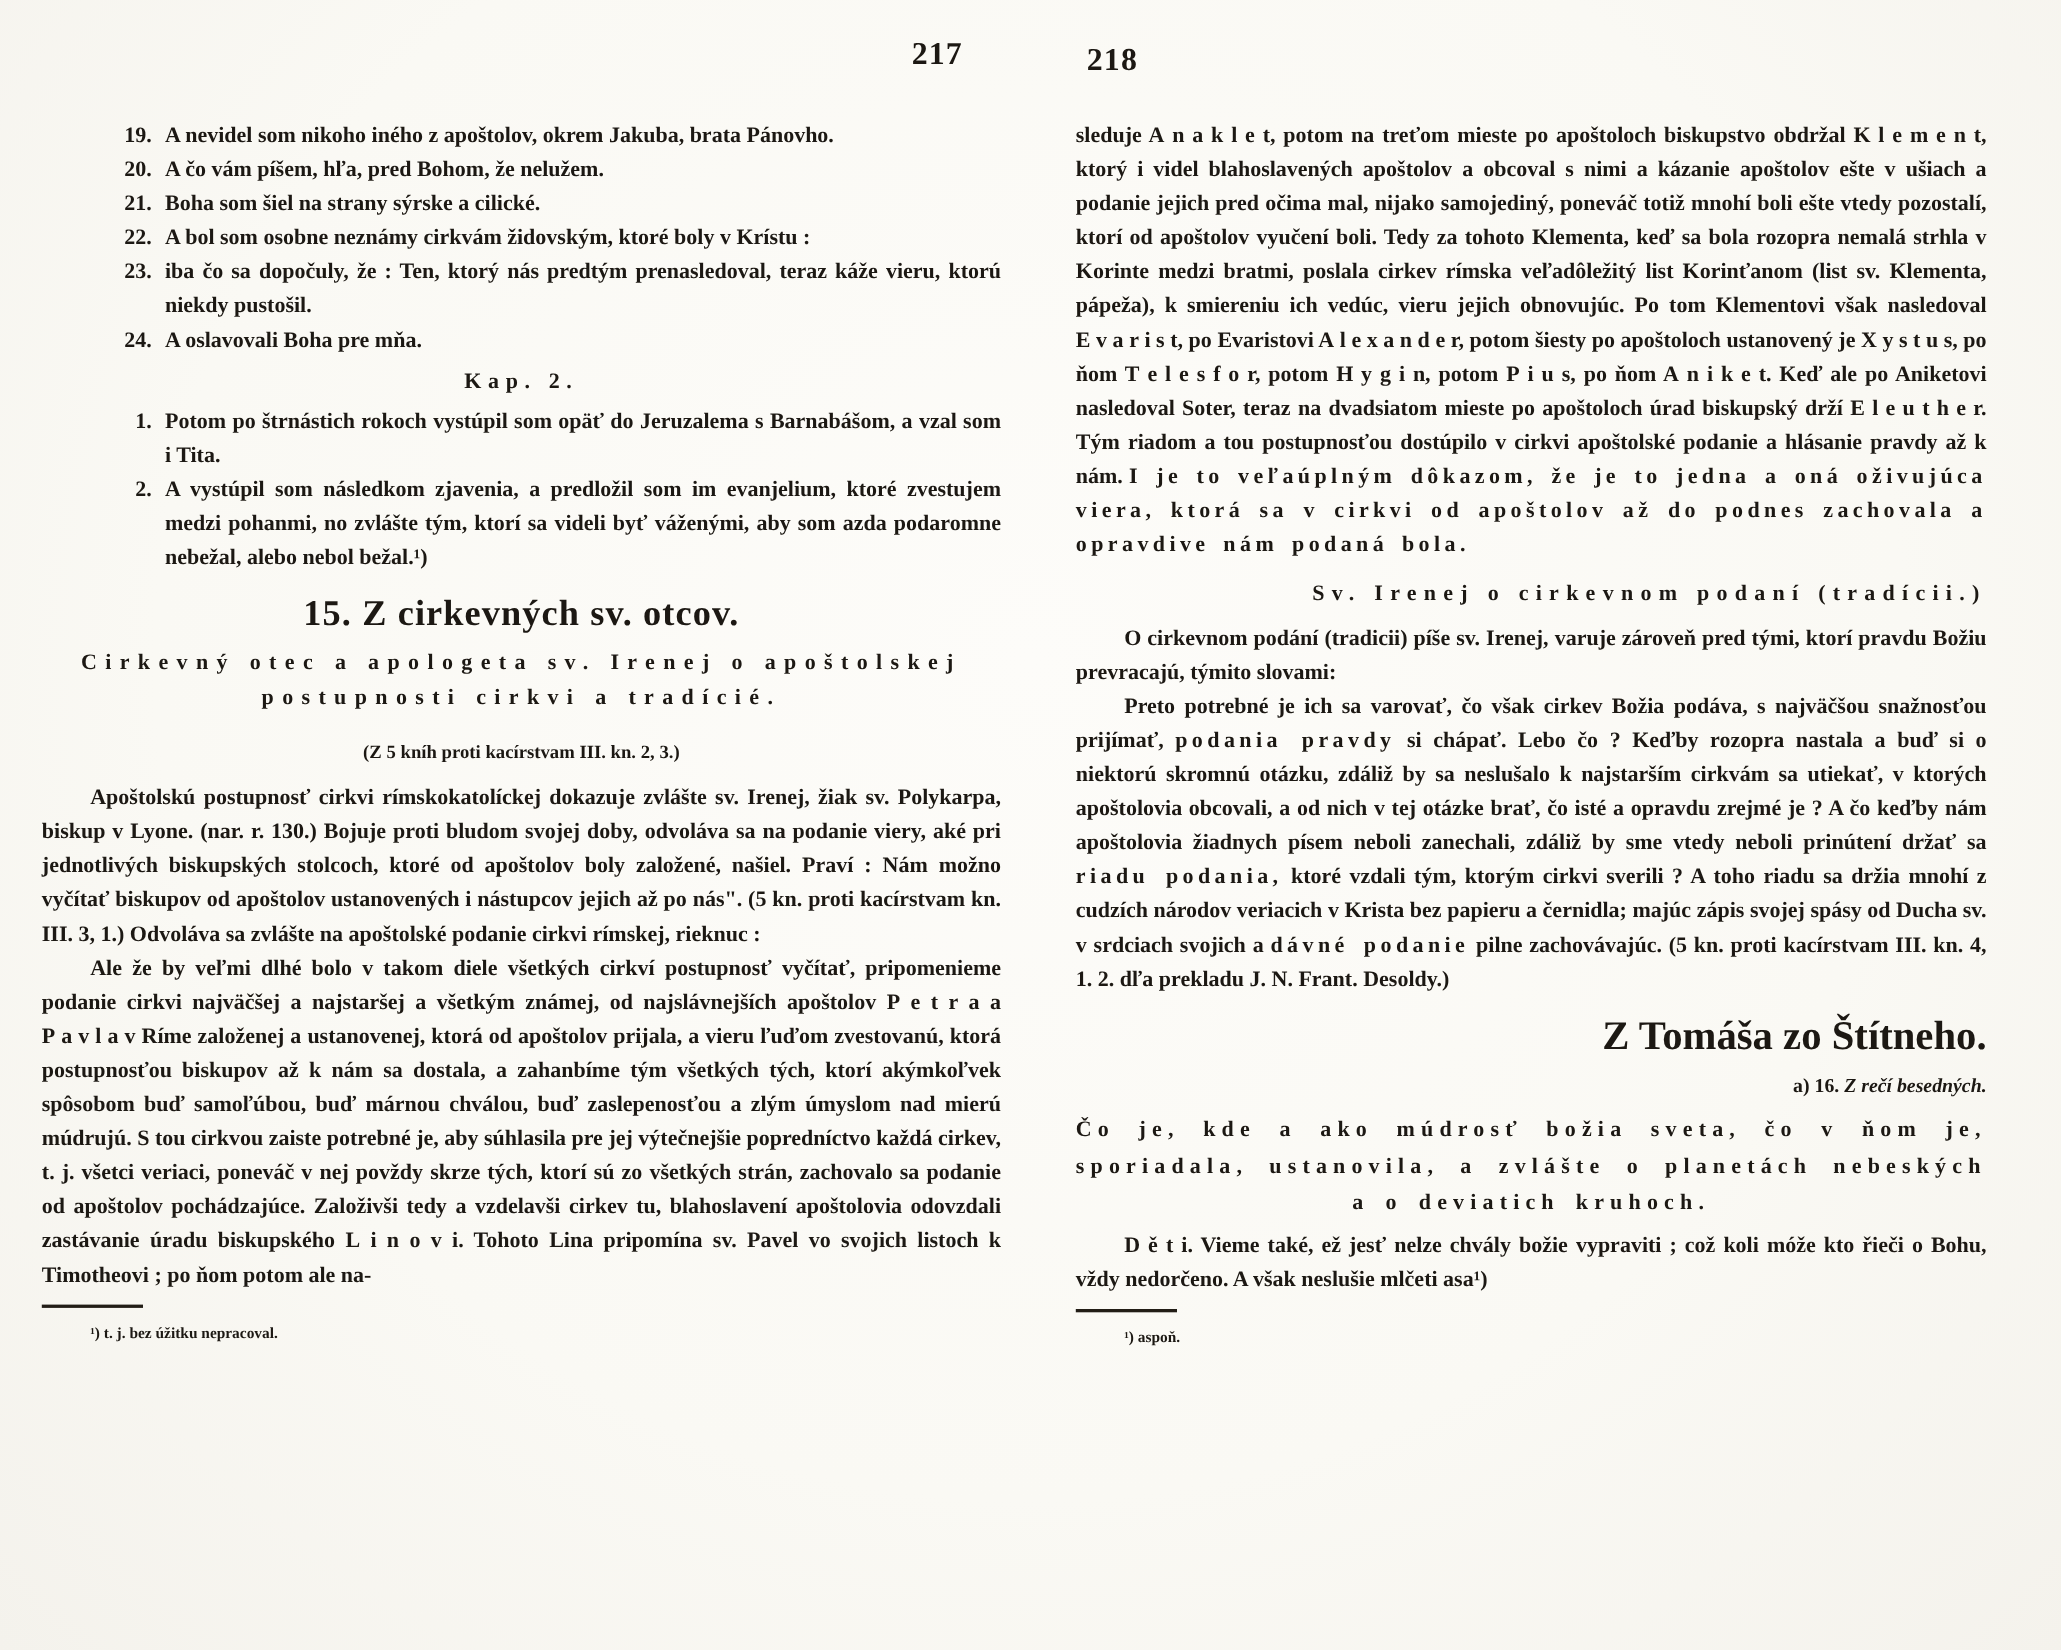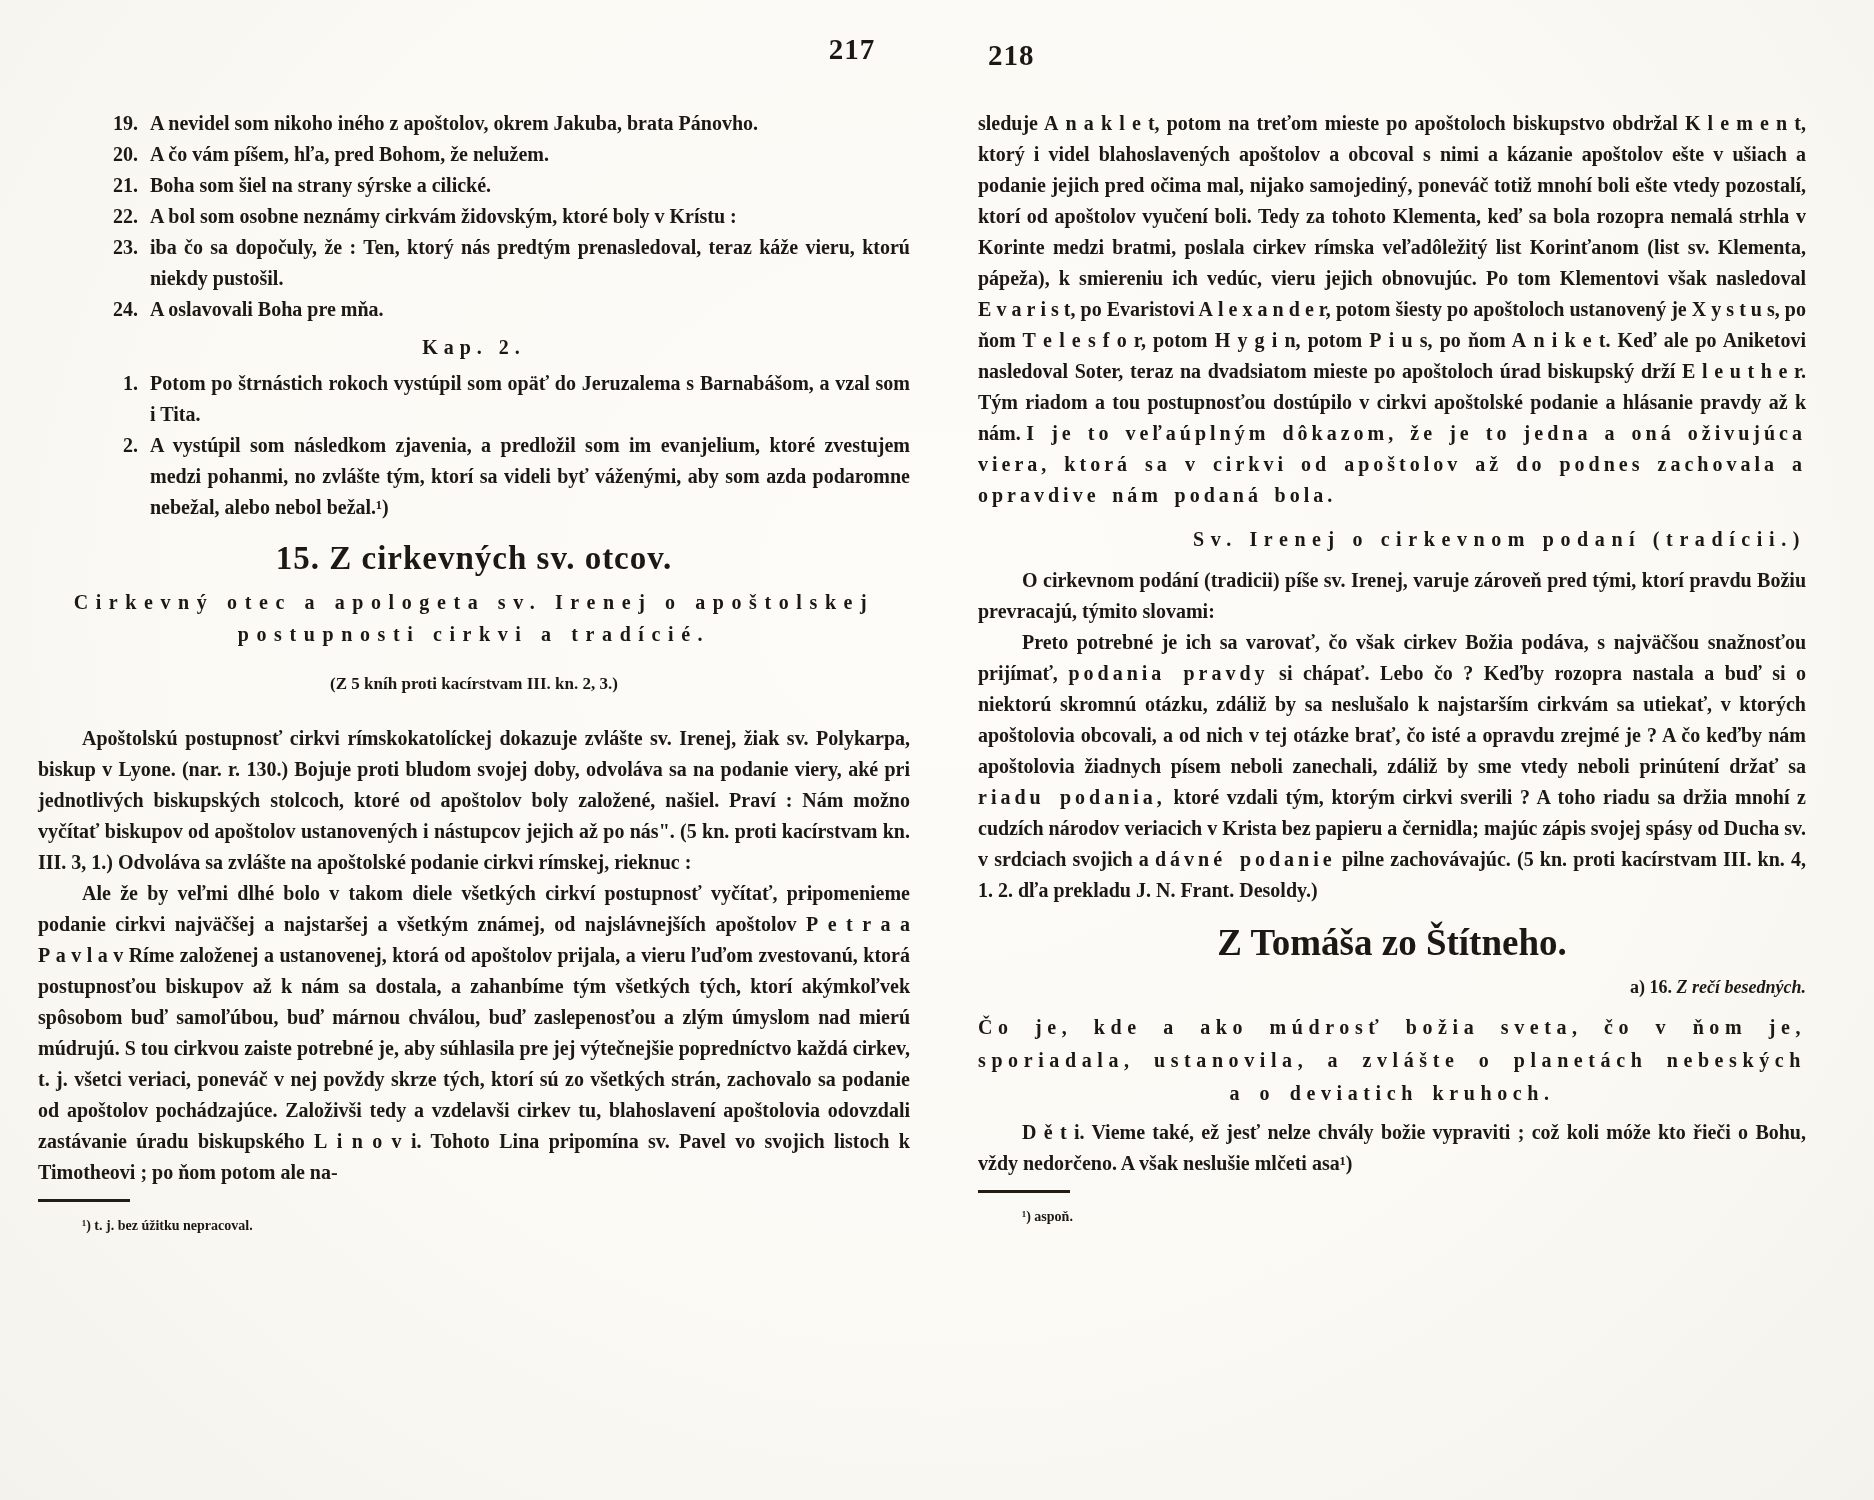--- a/index.html
+++ b/index.html
@@ -54,40 +54,40 @@
   .subheading {
     text-align: center;
     letter-spacing: 0.38em;
     line-height: 32px;
     margin-bottom: 22px;
   }
   .source-note {
     text-align: center;
     font-size: 17px;
     line-height: 24px;
-    margin-bottom: 27px;
+    margin-bottom: 14px;
   }
   p.body {
     margin: 0;
     text-align: justify;
     text-indent: 44px;
   }
   p.body.noindent { text-indent: 0; }
 
   .sp {
     letter-spacing: 0.20em;
     word-spacing: 0.18em;
   }
   .heading2 {
     text-align: right;
     letter-spacing: 0.33em;
     margin: 13px 0 10px 0;
   }
   .big-heading {
-    text-align: center;
+    text-align: right;
     font-size: 37px;
     line-height: 44px;
     margin: 15px 0 7px 0;
   }
   .sub-heading {
     text-align: right;
     font-size: 18px;
     line-height: 30px;
     margin-bottom: 9px;
   }

